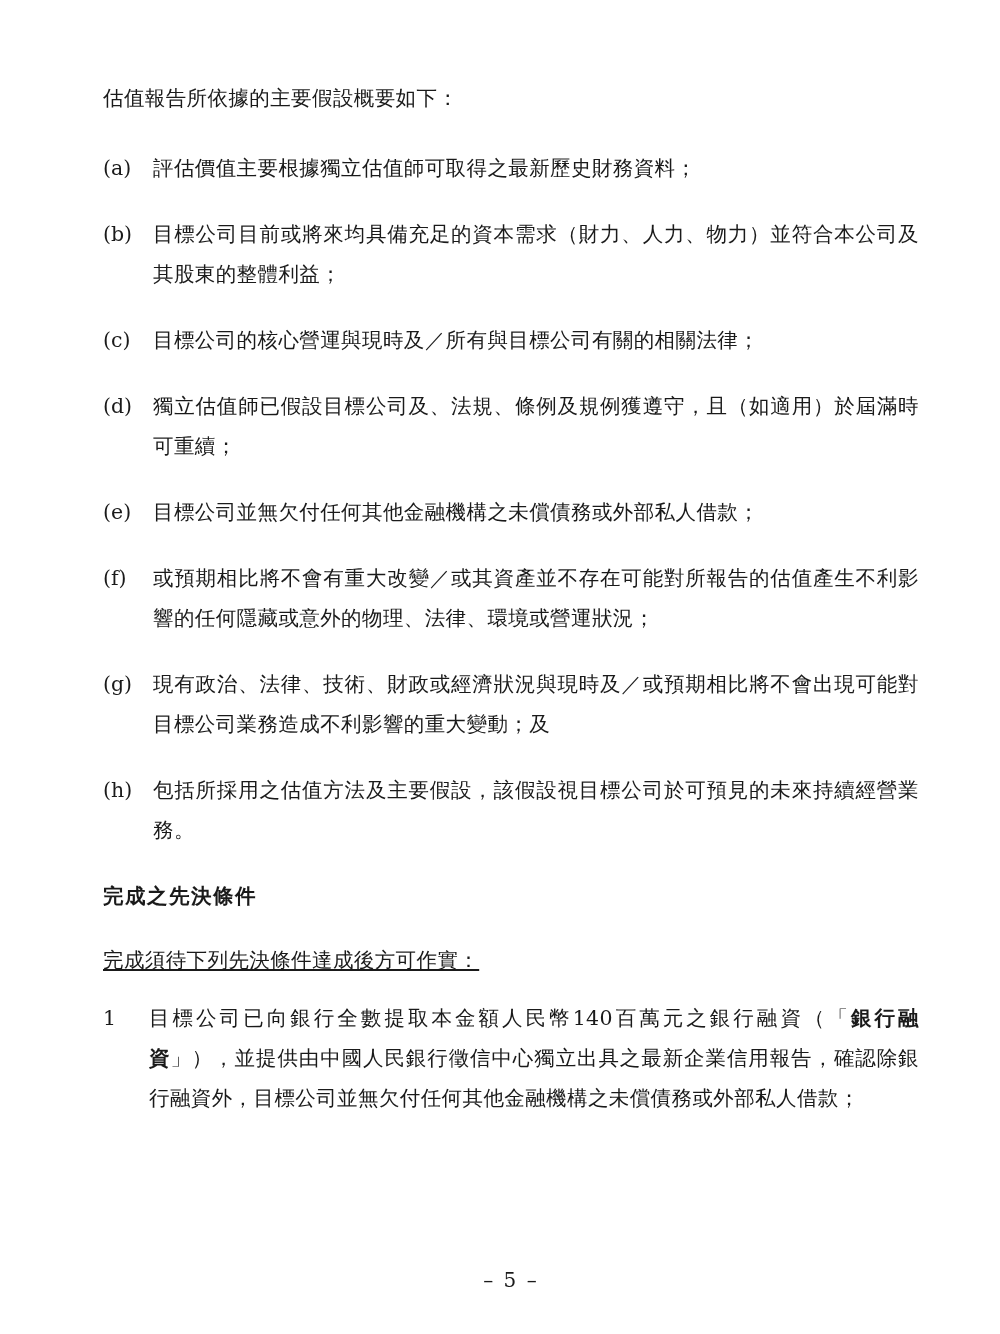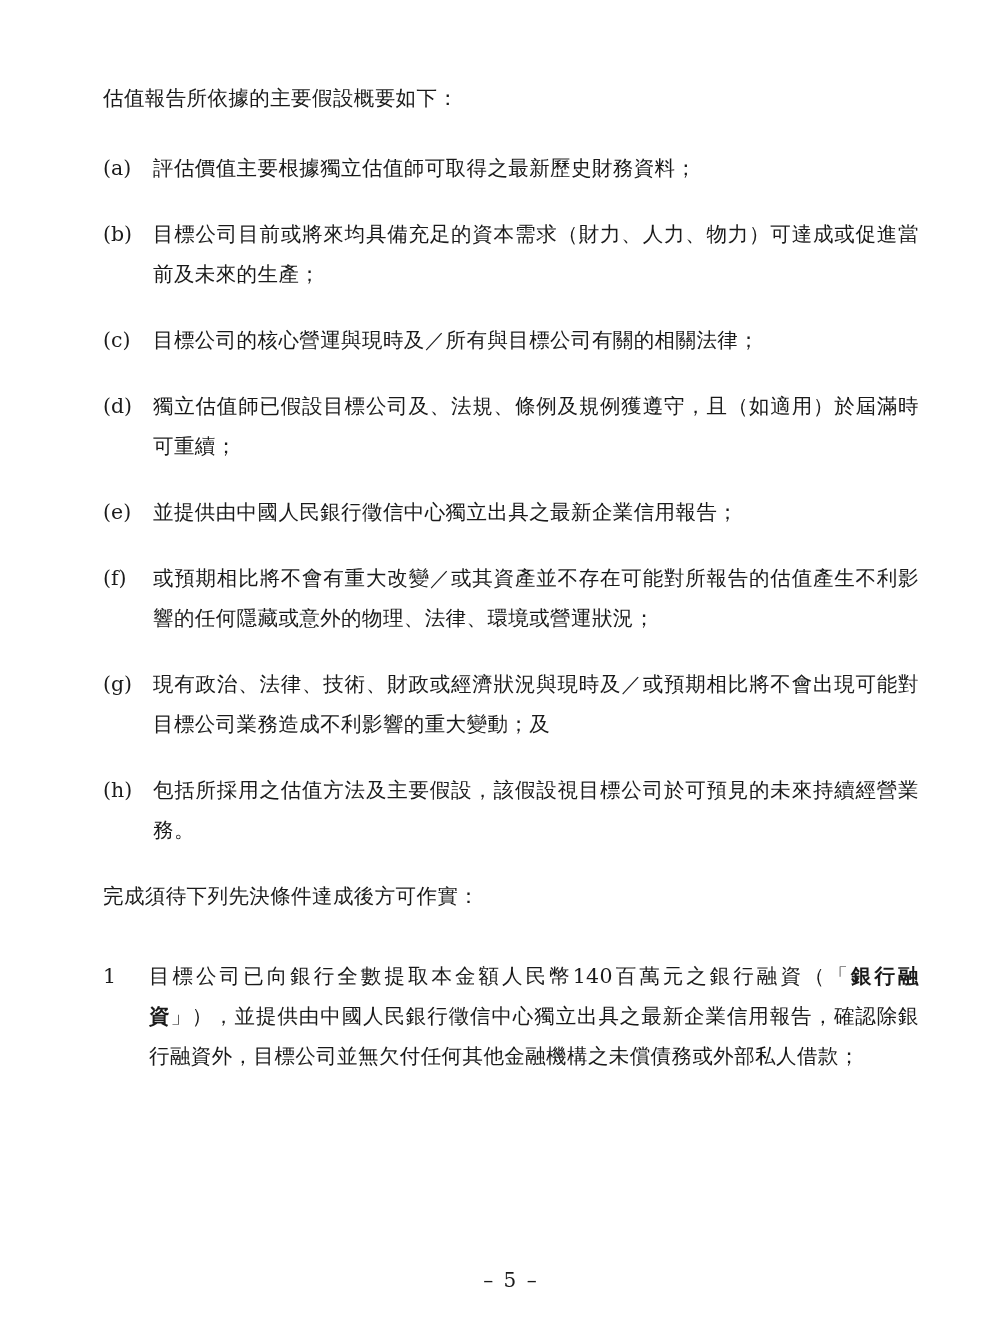--- a/index.html
+++ b/index.html
@@ -76,21 +76,22 @@
     font-size: 20.5px;
     line-height: 40px;
     font-weight: bold;
     letter-spacing: 1.5px;
     margin: 0 0 24px 0;
   }
   .lead-in {
     font-size: 20.5px;
     line-height: 40px;
     letter-spacing: 0.4px;
-    margin: 0 0 40px 0;
+    margin: 0 0 18px 0;
+    text-decoration: underline;
   }
   b.em {
     font-weight: bold;
   }
   .page-number {
     position: absolute;
     left: 0;
     bottom: 42px;
     width: 1000px;
     text-align: center;
@@ -106,49 +107,50 @@
 
   <p class="para intro">估值報告所依據的主要假設概要如下：</p>
 
   <ul class="list">
     <li class="list-item">
       <span class="marker alpha">(a)</span>
       <span class="item-text">評估價值主要根據獨立估值師可取得之最新歷史財務資料；</span>
     </li>
     <li class="list-item">
       <span class="marker alpha">(b)</span>
-      <span class="item-text">目標公司目前或將來均具備充足的資本需求（財力、人力、物力）可達成或促進當前及未來的生產；</span>
+      <span class="item-text">目標公司目前或將來均具備充足的資本需求（財力、人力、物力）並符合本公司及其股東的整體利益；</span>
     </li>
     <li class="list-item">
       <span class="marker alpha">(c)</span>
       <span class="item-text">目標公司的核心營運與現時及／所有與目標公司有關的相關法律；</span>
     </li>
     <li class="list-item">
       <span class="marker alpha">(d)</span>
       <span class="item-text">獨立估值師已假設目標公司及、法規、條例及規例獲遵守，且（如適用）於屆滿時可重續；</span>
     </li>
     <li class="list-item">
       <span class="marker alpha">(e)</span>
-      <span class="item-text">並提供由中國人民銀行徵信中心獨立出具之最新企業信用報告；</span>
+      <span class="item-text">目標公司並無欠付任何其他金融機構之未償債務或外部私人借款；</span>
     </li>
     <li class="list-item">
       <span class="marker alpha">(f)</span>
       <span class="item-text">或預期相比將不會有重大改變／或其資產並不存在可能對所報告的估值產生不利影響的任何隱藏或意外的物理、法律、環境或營運狀況；</span>
     </li>
     <li class="list-item">
       <span class="marker alpha">(g)</span>
       <span class="item-text">現有政治、法律、技術、財政或經濟狀況與現時及／或預期相比將不會出現可能對目標公司業務造成不利影響的重大變動；及</span>
     </li>
     <li class="list-item">
       <span class="marker alpha">(h)</span>
       <span class="item-text">包括所採用之估值方法及主要假設，該假設視目標公司於可預見的未來持續經營業務。</span>
     </li>
   </ul>
 
 
+  <h2 class="section-heading">完成之先決條件</h2>
 
   <p class="lead-in">完成須待下列先決條件達成後方可作實：</p>
 
   <ul class="list">
     <li class="list-item">
       <span class="marker num">1</span>
       <span class="item-text"><span>目標公司已向銀行全數提取本金額人民幣140百萬元之銀行融資（「</span><b class="em">銀行融資</b><span>」），並提供由中國人民銀行徵信中心獨立出具之最新企業信用報告，確認除銀行融資外，目標公司並無欠付任何其他金融機構之未償債務或外部私人借款；</span></span>
     </li>
 
   </ul>

